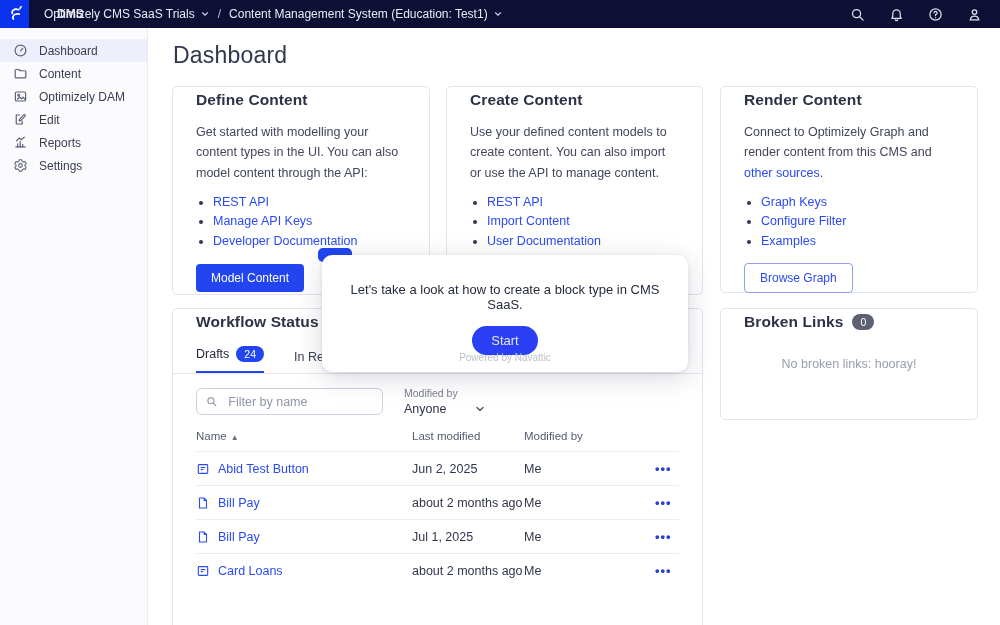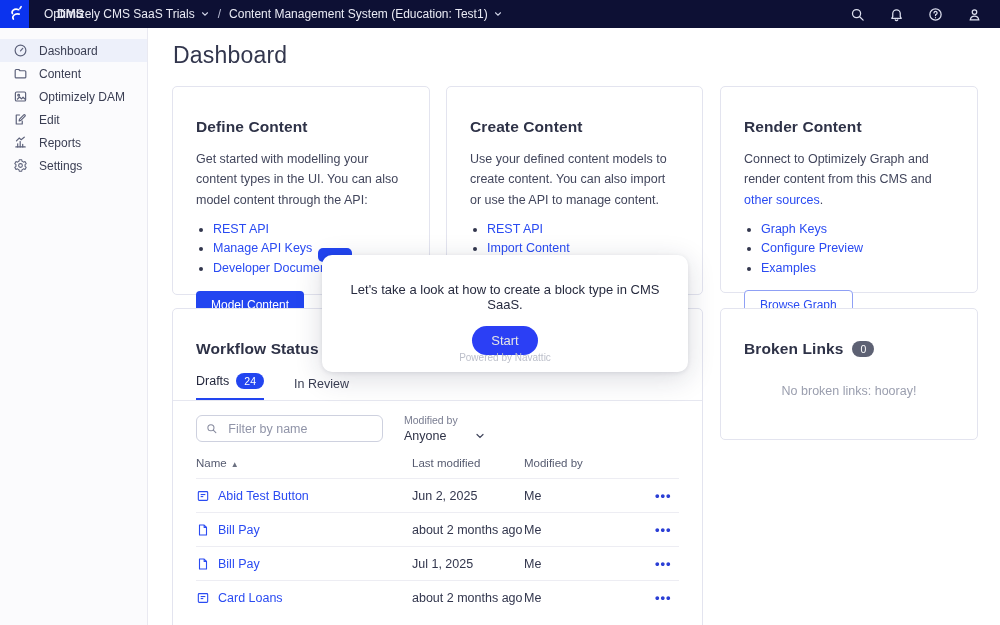--- a/index.html
+++ b/index.html
@@ -28,39 +28,39 @@
   .side-item.active { background:#edf0fa; }
   .side-icon { width:15px; height:15px; color:#5c617a; flex:0 0 auto; display:flex; }
   .side-icon svg { width:15px; height:15px; }
 
   
   .main { position:absolute; top:28px; left:148px; right:0; bottom:0; background:#fff; }
   .page-title { position:absolute; left:25px; top:14px; font-size:23px; font-weight:500;
     color:#32364d; letter-spacing:.2px; }
 
   .card { position:absolute; background:#fff; border:1px solid #e3e4ef; border-radius:5px;
-    padding:31px 23px; }
+    padding:4px 23px; }
   .card h2 { font-size:15.5px; font-weight:700; color:#2e3247; letter-spacing:.1px; }
   .card p { font-size:12.5px; color:#42465c; line-height:1.62; margin-top:13px; }
   .card ul { margin:11px 0 0 17px; }
   .card li { font-size:12.5px; color:#32364d; line-height:1.32; margin-top:3px; }
   .card li a { color:#2a4bf2; text-decoration:none; cursor:pointer; }
   .inline-link { color:#2a4bf2; cursor:pointer; }
   .btn-primary { display:inline-block; margin-top:15px; background:#2245f0; color:#fff;
     font-size:12px; padding:7px 15px; border:none; border-radius:4px; cursor:pointer;
     font-family:inherit; }
   .btn-outline { display:inline-block; margin-top:14px; background:#fff; color:#2a4bf2;
     font-size:12px; padding:7px 15px; border:1px solid #8fa0f5; border-radius:4px;
     cursor:pointer; font-family:inherit; }
 
   #card-define  { left:24px;  top:58px;  width:258px; height:209px; }
   #card-create  { left:298px; top:58px;  width:257px; height:209px; }
   #card-render  { left:572px; top:58px;  width:258px; height:207px; }
   #card-workflow{ left:24px;  top:280px; width:531px; height:352px; }
-  #card-broken  { left:572px; top:280px; width:258px; height:132px; }
+  #card-broken  { left:572px; top:280px; width:258px; height:112px; }
 
   
   .tabs { display:flex; align-items:flex-end; gap:30px; margin-top:15px; }
   .tab { display:flex; align-items:center; gap:7px; font-size:12.5px; color:#3a3e53;
     padding-bottom:9px; cursor:pointer; }
   .tab.active { color:#23273c; border-bottom:2.5px solid #2245f0; font-weight:500; }
   .tab-badge { background:#2245f0; color:#fff; font-size:10.5px; padding:2px 8px;
     border-radius:999px; font-weight:500; }
   .tabs-rule { height:1px; background:#e6e7f0; margin:0 -23px; }
 
@@ -247,21 +247,21 @@
       <li><a>Import Content</a></li>
       <li><a>User Documentation</a></li>
     </ul>
   </section>
 
   <section class="card" id="card-render">
     <h2>Render Content</h2>
     <p><span>Connect to Optimizely Graph and render content from this CMS and </span><span class="inline-link">other sources</span><span>.</span></p>
     <ul>
       <li><a>Graph Keys</a></li>
-      <li><a>Configure Preview</a></li>
+      <li><a>Configure Filter</a></li>
       <li><a>Examples</a></li>
     </ul>
     <button class="btn-outline">Browse Graph</button>
   </section>
 
   <section class="card" id="card-workflow">
     <h2>Workflow Status</h2>
     <div class="tabs">
       <div class="tab active">
         <span>Drafts</span>

